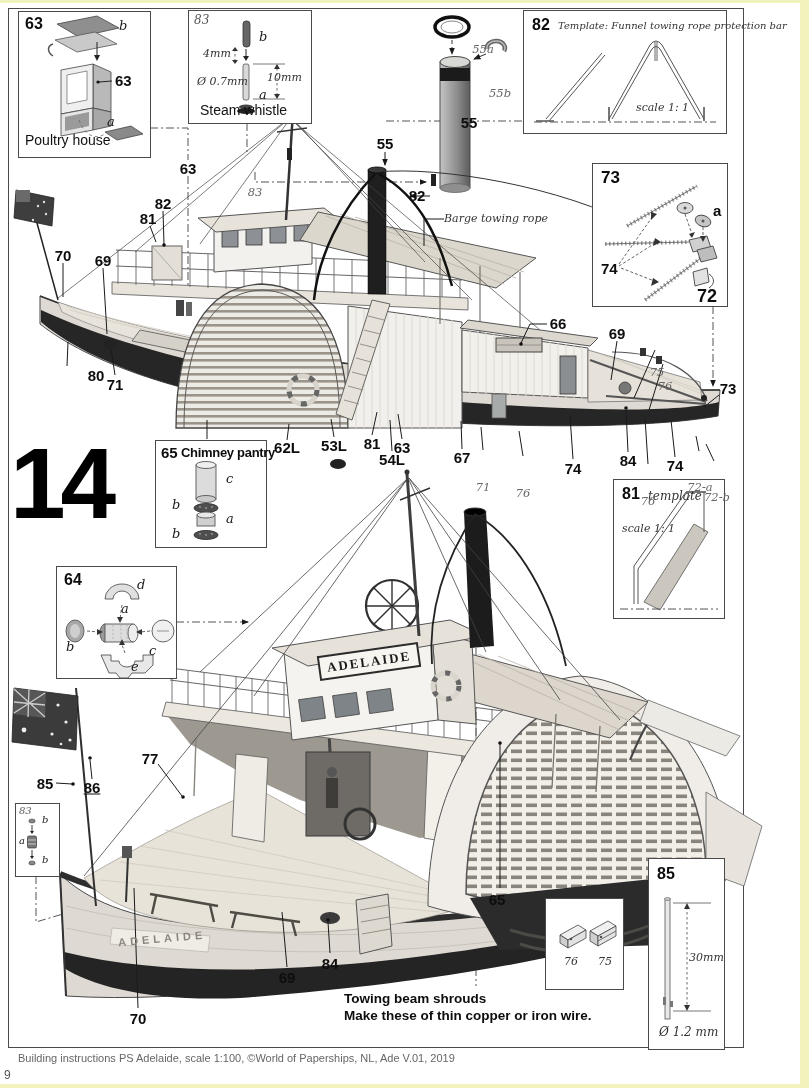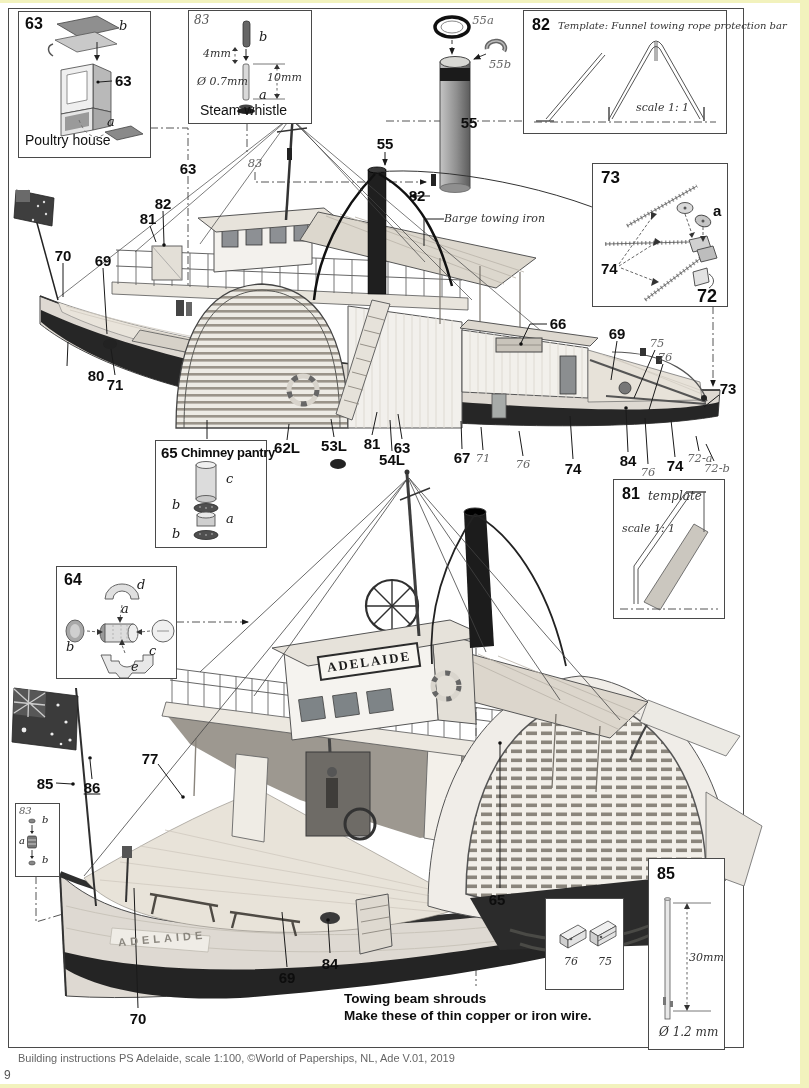--- a/index.html
+++ b/index.html
@@ -15,21 +15,21 @@
   .box svg{position:absolute;left:0;top:0;}
   .num{position:absolute;font:bold 16px "Liberation Sans",sans-serif;color:#0d0d0d;}
   .num-i{position:absolute;font:italic 12px "DejaVu Serif",serif;color:#555;}
   .pl{position:absolute;font:italic 13px "DejaVu Serif",serif;color:#1a1a1a;}
   .dim{position:absolute;font:italic 11px "DejaVu Serif",serif;color:#333;white-space:nowrap;}
   .cap{position:absolute;font:14px "Liberation Sans",sans-serif;color:#111;white-space:nowrap;}
   .ttl-i{position:absolute;font:italic 10px "DejaVu Serif",serif;color:#333;white-space:nowrap;}
   .ttl-b{position:absolute;font:bold 13px "Liberation Sans",sans-serif;letter-spacing:-.3px;color:#0d0d0d;white-space:nowrap;}
   .co{position:absolute;transform:translate(-50%,-50%);white-space:nowrap;z-index:5;}
   .cb{font:bold 15px "Liberation Sans",sans-serif;color:#0d0d0d;}
-  .ci{font:italic 11.5px "DejaVu Serif",serif;color:#666;}
+  .ci{font:italic 11.5px "DejaVu Serif",serif;color:#666;margin-top:29px;}
   #callouts-upper,#callouts-lower{position:absolute;left:0;top:0;width:809px;height:1088px;z-index:5;pointer-events:none;}
   #step-number{position:absolute;left:10px;top:426px;font:800 100px "Liberation Sans",sans-serif;
                letter-spacing:-5px;color:#000;z-index:3;}
   #barge-note{position:absolute;left:444px;top:212px;font:italic 11px "DejaVu Serif",serif;color:#333;z-index:5;white-space:nowrap;}
   #nameboard{position:absolute;left:318px;top:649px;width:98px;height:21px;background:#f7f5f0;
              border:2px solid #2b2b2b;transform:rotate(-8deg);z-index:4;display:flex;align-items:center;justify-content:center;
              font:bold 13px "Liberation Serif",serif;letter-spacing:2px;color:#1c1c1c;}
   #hull-name{position:absolute;left:118px;top:932px;width:96px;transform:rotate(-5deg);z-index:4;
              font:bold 11px "Liberation Sans",sans-serif;letter-spacing:4px;color:#8a867e;}
   #towing-note{position:absolute;left:344px;top:990px;width:272px;text-align:left;z-index:5;
@@ -556,21 +556,22 @@
       <line x1="24" y1="152" x2="62" y2="152" stroke="#555" stroke-width=".8"></line>
       <line x1="38" y1="48" x2="38" y2="148" stroke="#555" stroke-width=".9" stroke-dasharray="2.5,2.5"></line>
       <polygon points="35,50 41,50 38,44" fill="#333"></polygon>
         <polygon points="35,146 41,146 38,152" fill="#333"></polygon>
     </svg>
     <span class="num" style="left:8px;top:6px">85</span>
     <span class="dim" style="left:40px;top:92px">30mm</span>
     <span class="dim" style="left:10px;top:166px;font-size:12px">Ø  1.2 mm</span>
   </div>
 
-  <div id="barge-note">Barge towing iron</div>
+  <div id="step-number">14</div>
+  <div id="barge-note">Barge towing rope</div>
   <div id="nameboard">ADELAIDE</div>
   <div id="hull-name">ADELAIDE</div>
   <div id="towing-note">
     <div>Towing beam shrouds</div>
     <div>Make these of thin copper or iron wire.</div>
   </div>
   <div id="callouts-upper">
       <div class="co ci" style="left: 483px; top: 20px;">55a</div>
       <div class="co ci" style="left: 500px; top: 64px;">55b</div>
       <div class="co cb" style="left: 469px; top: 122px;">55</div>

